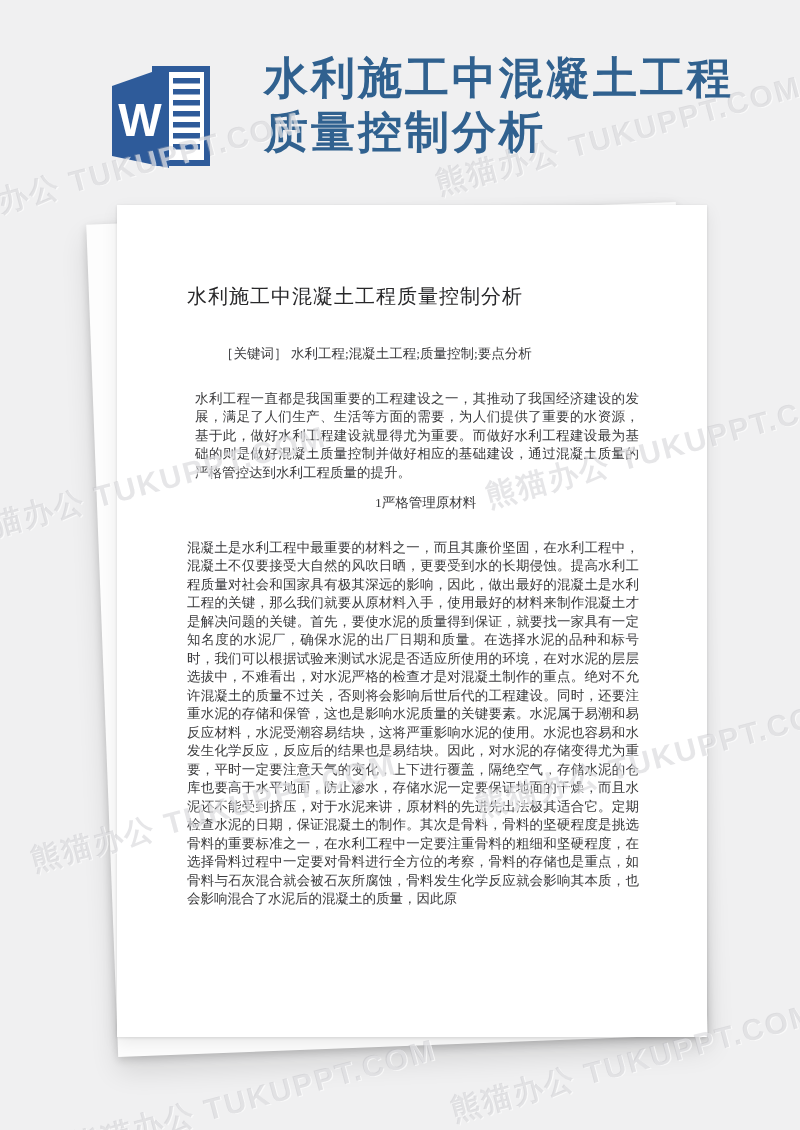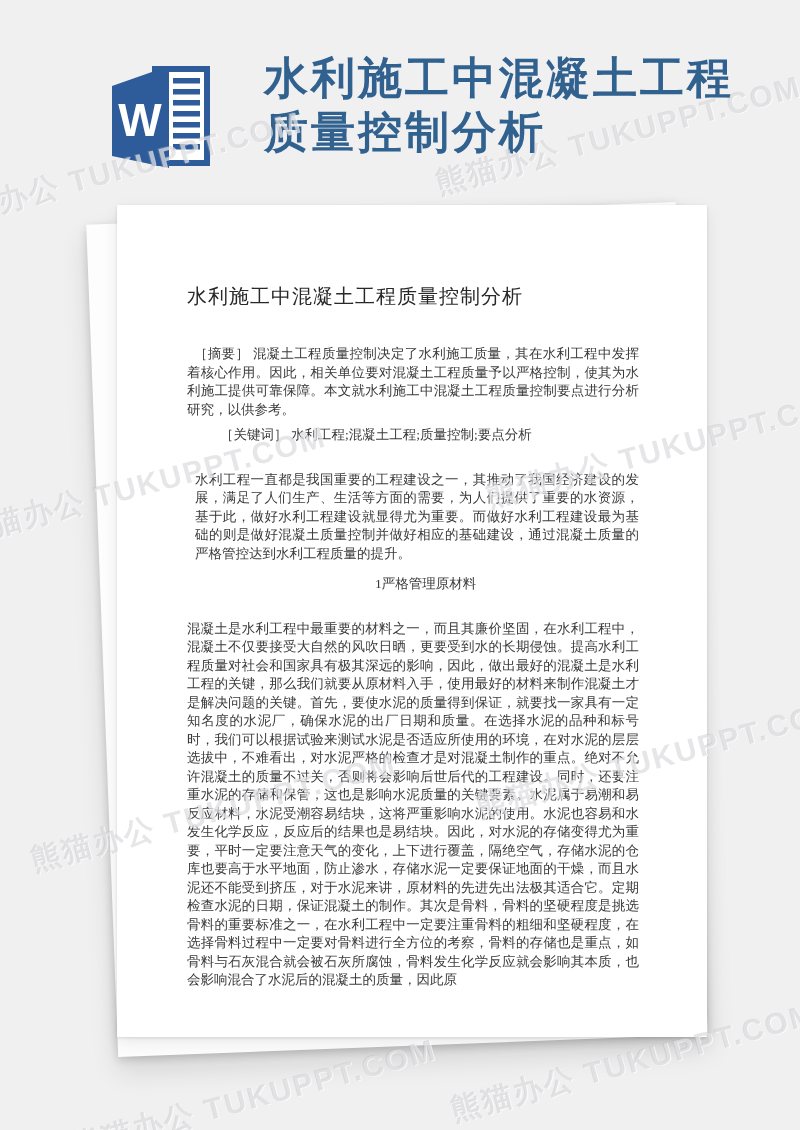--- a/index.html
+++ b/index.html
@@ -108,21 +108,20 @@
   <div class="header-title">
     <div>水利施工中混凝土工程</div>
     <div>质量控制分析</div>
   </div>
 
   <div class="page-behind"></div>
 
   <div class="page-main">
     <div class="doc-content">
       <div class="doc-title">水利施工中混凝土工程质量控制分析</div>
-      <p class="doc-abstract">［摘要］ 混凝土工程质量控制决定了水利施工质量，其在水利工程中发挥着核心作用。因此，相关单位要对混凝土工程质量予以严格控制，使其为水利施工提供可靠保障。本文就水利施工中混凝土工程质量控制要点进行分析研究，以供参考。</p>
       <p class="doc-keywords">［关键词］ 水利工程;混凝土工程;质量控制;要点分析</p>
       <p class="doc-intro">水利工程一直都是我国重要的工程建设之一，其推动了我国经济建设的发展，满足了人们生产、生活等方面的需要，为人们提供了重要的水资源，基于此，做好水利工程建设就显得尤为重要。而做好水利工程建设最为基础的则是做好混凝土质量控制并做好相应的基础建设，通过混凝土质量的严格管控达到水利工程质量的提升。</p>
       <p class="doc-heading">1严格管理原材料</p>
       <p class="doc-para">混凝土是水利工程中最重要的材料之一，而且其廉价坚固，在水利工程中，混凝土不仅要接受大自然的风吹日晒，更要受到水的长期侵蚀。提高水利工程质量对社会和国家具有极其深远的影响，因此，做出最好的混凝土是水利工程的关键，那么我们就要从原材料入手，使用最好的材料来制作混凝土才是解决问题的关键。首先，要使水泥的质量得到保证，就要找一家具有一定知名度的水泥厂，确保水泥的出厂日期和质量。在选择水泥的品种和标号时，我们可以根据试验来测试水泥是否适应所使用的环境，在对水泥的层层选拔中，不难看出，对水泥严格的检查才是对混凝土制作的重点。绝对不允许混凝土的质量不过关，否则将会影响后世后代的工程建设。同时，还要注重水泥的存储和保管，这也是影响水泥质量的关键要素。水泥属于易潮和易反应材料，水泥受潮容易结块，这将严重影响水泥的使用。水泥也容易和水发生化学反应，反应后的结果也是易结块。因此，对水泥的存储变得尤为重要，平时一定要注意天气的变化，上下进行覆盖，隔绝空气，存储水泥的仓库也要高于水平地面，防止渗水，存储水泥一定要保证地面的干燥，而且水泥还不能受到挤压，对于水泥来讲，原材料的先进先出法极其适合它。定期检查水泥的日期，保证混凝土的制作。其次是骨料，骨料的坚硬程度是挑选骨料的重要标准之一，在水利工程中一定要注重骨料的粗细和坚硬程度，在选择骨料过程中一定要对骨料进行全方位的考察，骨料的存储也是重点，如骨料与石灰混合就会被石灰所腐蚀，骨料发生化学反应就会影响其本质，也会影响混合了水泥后的混凝土的质量，因此原</p>
     </div>
   </div>
 
   <span class="wm" style="left:-70px; top:150px;">熊猫办公 TUKUPPT.COM</span>
   <span class="wm" style="left:430px; top:115px;">熊猫办公 TUKUPPT.COM</span>
   <span class="wm" style="left:-45px; top:465px;">熊猫办公 TUKUPPT.COM</span>

